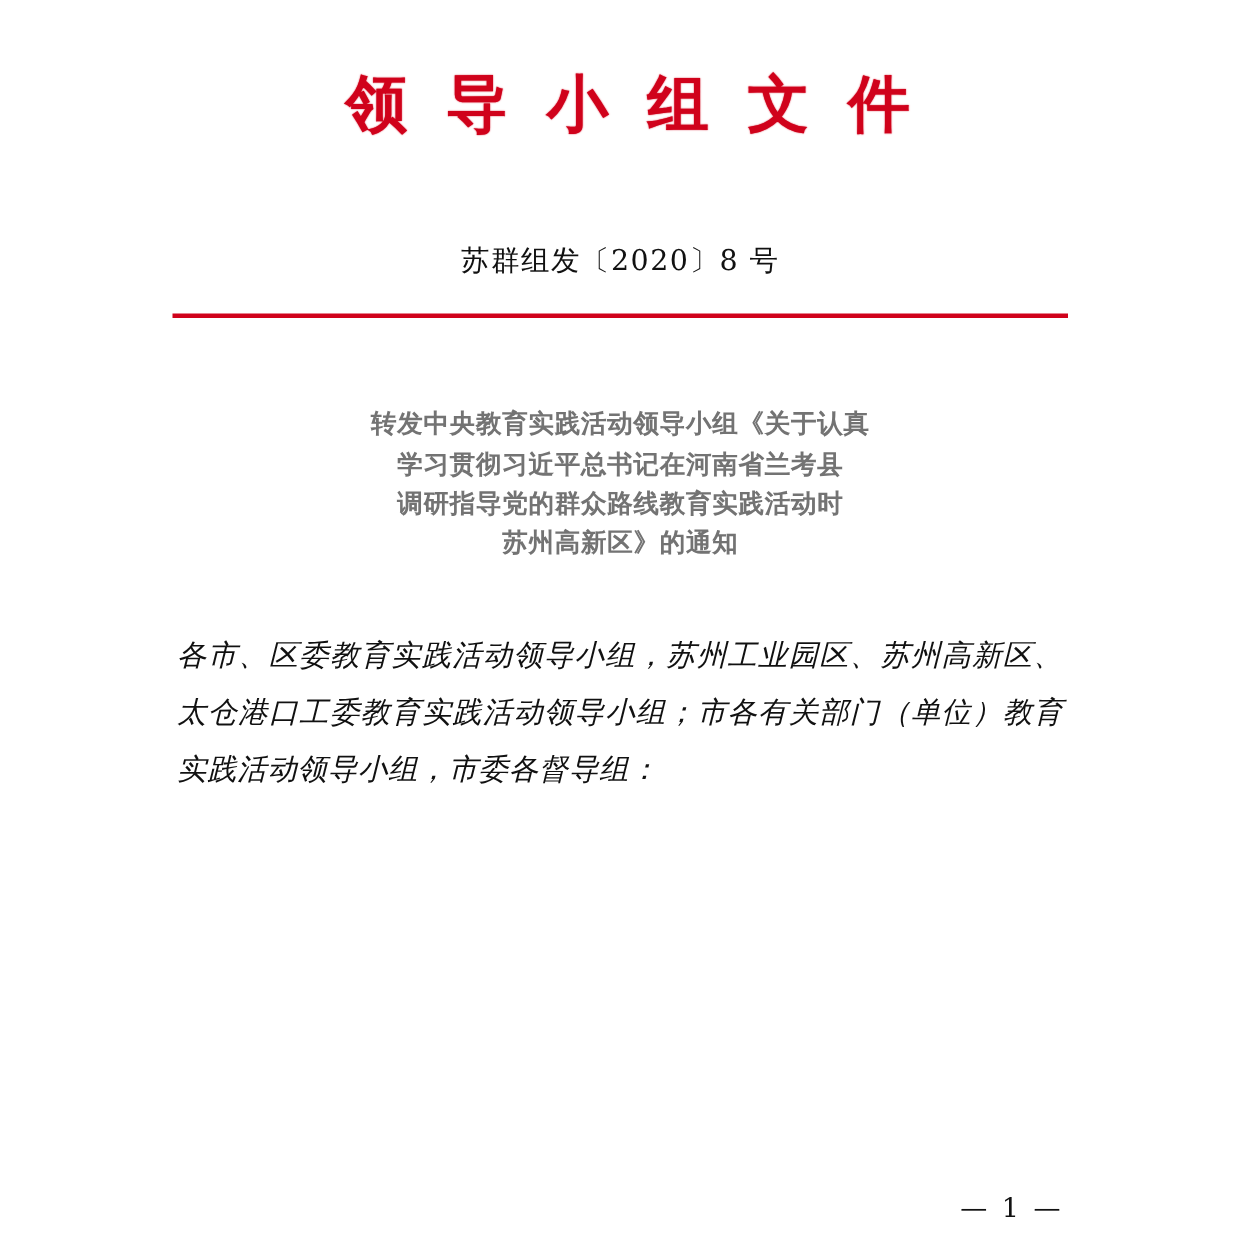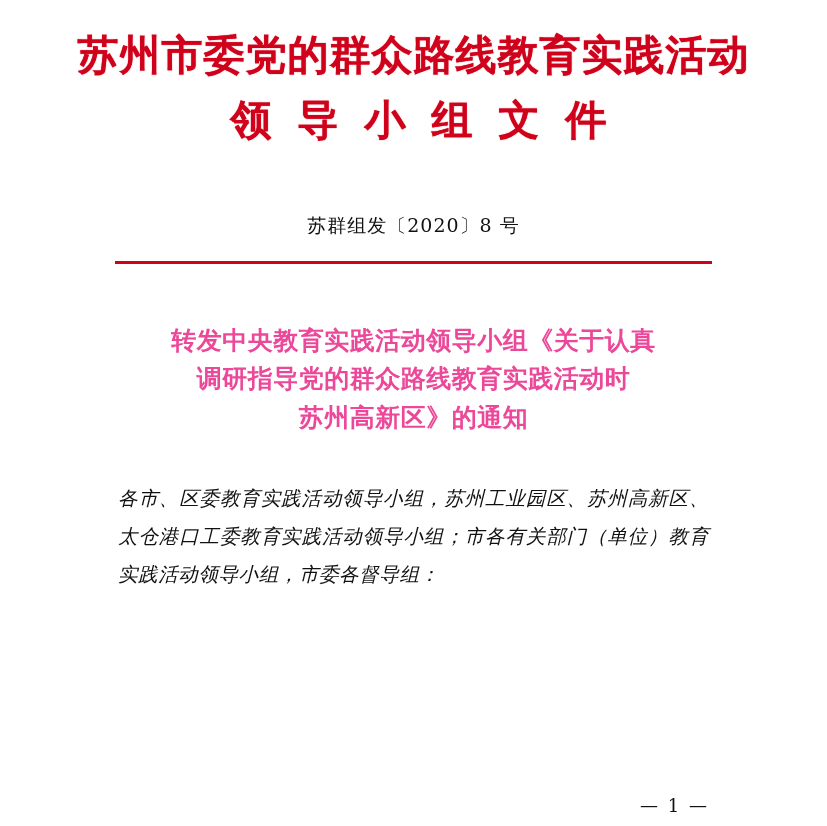--- a/index.html
+++ b/index.html
@@ -51,24 +51,24 @@
   }
   .red-rule {
     height: 3px;
     background: #d0021b;
     margin: 22px 115px 0 115px;
   }
   .doc-title {
     margin-top: 58px;
     text-align: center;
     font-weight: bold;
-    font-size: 25px;
+    font-size: 17px;
     line-height: 1.55;
     letter-spacing: 0.5px;
-    color: #ec4899;
+    color: #737373;
   }
   .doc-title div {
     white-space: nowrap;
   }
   .body-text {
     margin: 42px 118px 0 118px;
     font-size: 19.5px;
     line-height: 1.95;
     letter-spacing: 0.6px;
     text-align: justify;
@@ -89,30 +89,30 @@
     color: #111;
     letter-spacing: 2px;
   }
 </style>
 </head>
 <body>
 
 <div class="page">
 
   <div class="masthead">
-    <div class="masthead-line masthead-line-1">苏州市委党的群众路线教育实践活动</div>
     <div class="masthead-line masthead-line-2">领导小组文件</div>
   </div>
 
   <div class="doc-number">苏群组发〔2020〕8 号</div>
 
   <div class="red-rule"></div>
 
   <div class="doc-title">
     <div>转发中央教育实践活动领导小组《关于认真</div>
+    <div>学习贯彻习近平总书记在河南省兰考县</div>
     <div>调研指导党的群众路线教育实践活动时</div>
     <div>苏州高新区》的通知</div>
   </div>
 
   <div class="body-text">
     <p>各市、区委教育实践活动领导小组，苏州工业园区、苏州高新区、太仓港口工委教育实践活动领导小组；市各有关部门（单位）教育实践活动领导小组，市委各督导组：</p>
   </div>
 
   <div class="page-number">— 1 —</div>
 

